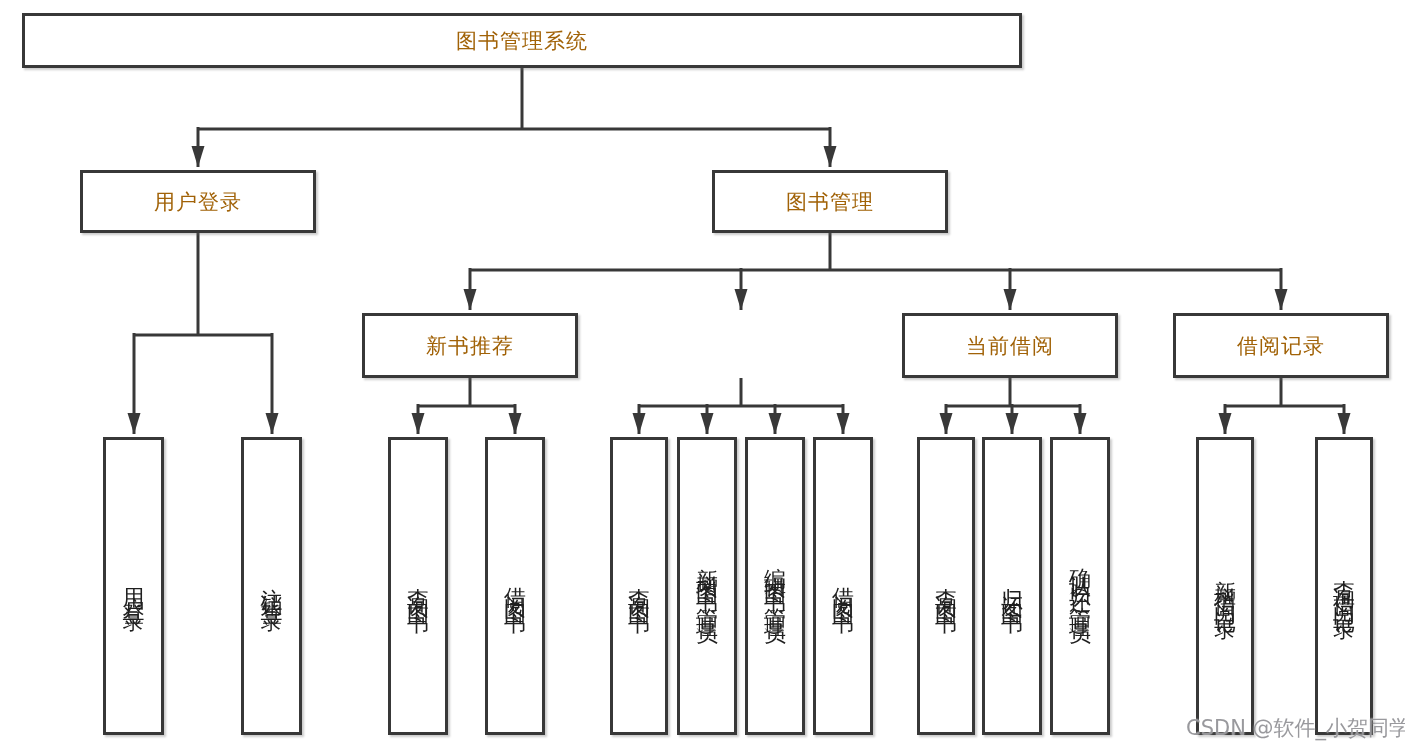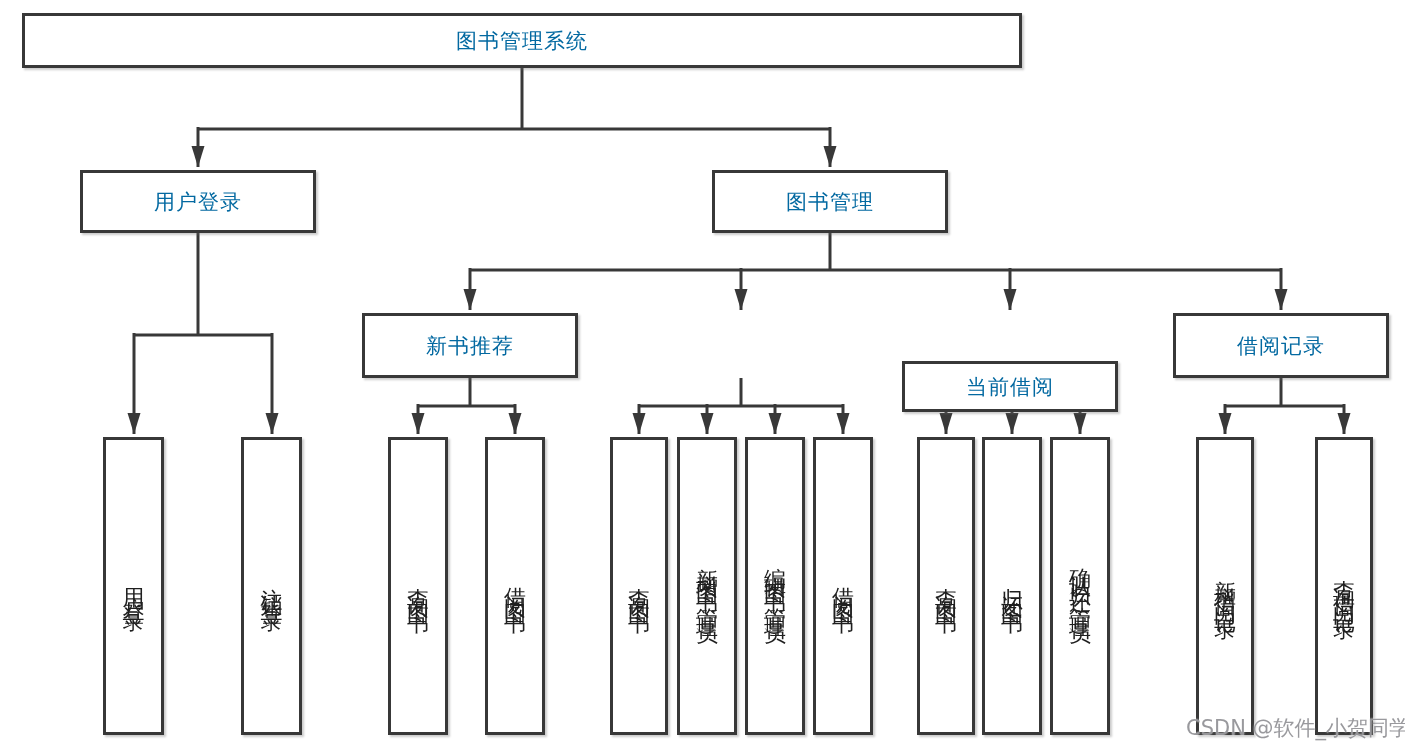--- a/index.html
+++ b/index.html
@@ -28,21 +28,21 @@
     box-sizing: border-box;
     border: 3px solid #383838;
     background: #ffffff;
     display: flex;
     align-items: center;
     justify-content: center;
     box-shadow: 2px 2px 2px rgba(110,110,110,0.35);
   }
   .node .hlabel {
     font-size: 21px;
-    color: #0369a1;
+    color: #a16207;
     letter-spacing: 1px;
     white-space: nowrap;
   }
   .leaf .vlabel {
     writing-mode: vertical-rl;
     text-orientation: mixed;
     font-size: 22px;
     color: #1f1f1f;
     letter-spacing: 8px;
     line-height: 1;
@@ -56,21 +56,21 @@
     white-space: nowrap;
     text-shadow: 0 0 2px rgba(255,255,255,0.9);
     z-index: 5;
   }
   
   .n-root   { left: 22px;   top: 13px;  width: 1000px; height: 55px; }
   .n-login  { left: 80px;   top: 170px; width: 236px;  height: 63px; }
   .n-mgmt   { left: 712px;  top: 170px; width: 236px;  height: 63px; }
   .n-rec    { left: 362px;  top: 313px; width: 216px;  height: 65px; }
   .n-borrow { left: 633px;  top: 313px; width: 216px;  height: 65px; }
-  .n-cur    { left: 902px;  top: 313px; width: 216px;  height: 51px; margin-top: 48px; }
+  .n-cur    { left: 902px;  top: 313px; width: 216px;  height: 65px; }
   .n-rcd    { left: 1173px; top: 313px; width: 216px;  height: 65px; }
   .leaf     { top: 437px; height: 298px; }
   .l-1  { left: 103px;  width: 61px; }
   .l-2  { left: 241px;  width: 61px; }
   .l-3  { left: 388px;  width: 60px; }
   .l-4  { left: 485px;  width: 60px; }
   .l-5  { left: 610px;  width: 58px; }
   .l-6  { left: 677px;  width: 60px; }
   .l-7  { left: 745px;  width: 60px; }
   .l-8  { left: 813px;  width: 60px; }

